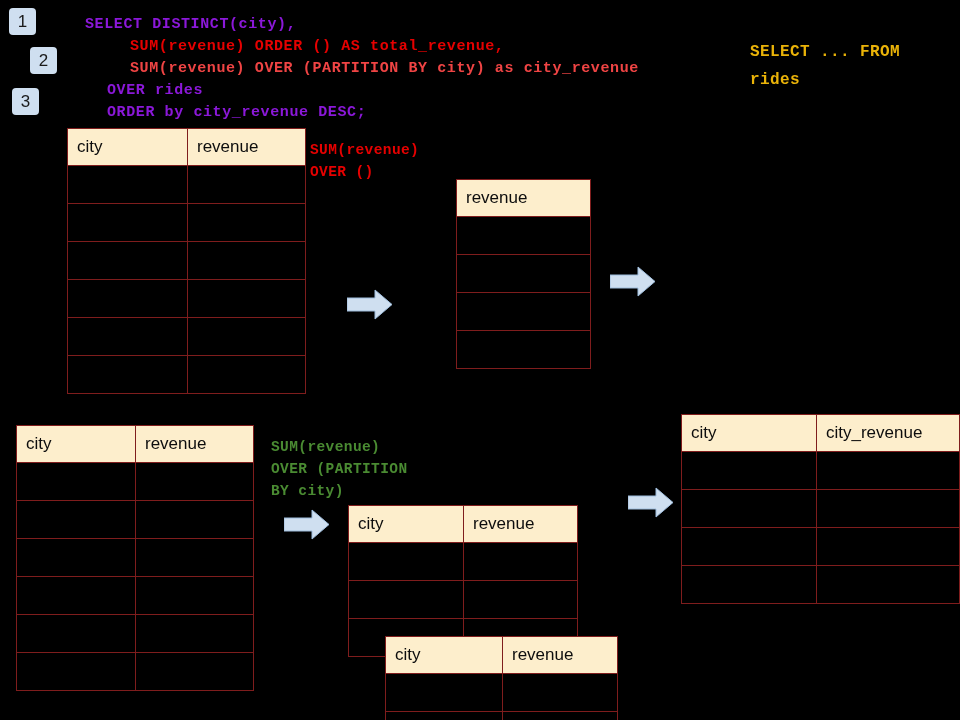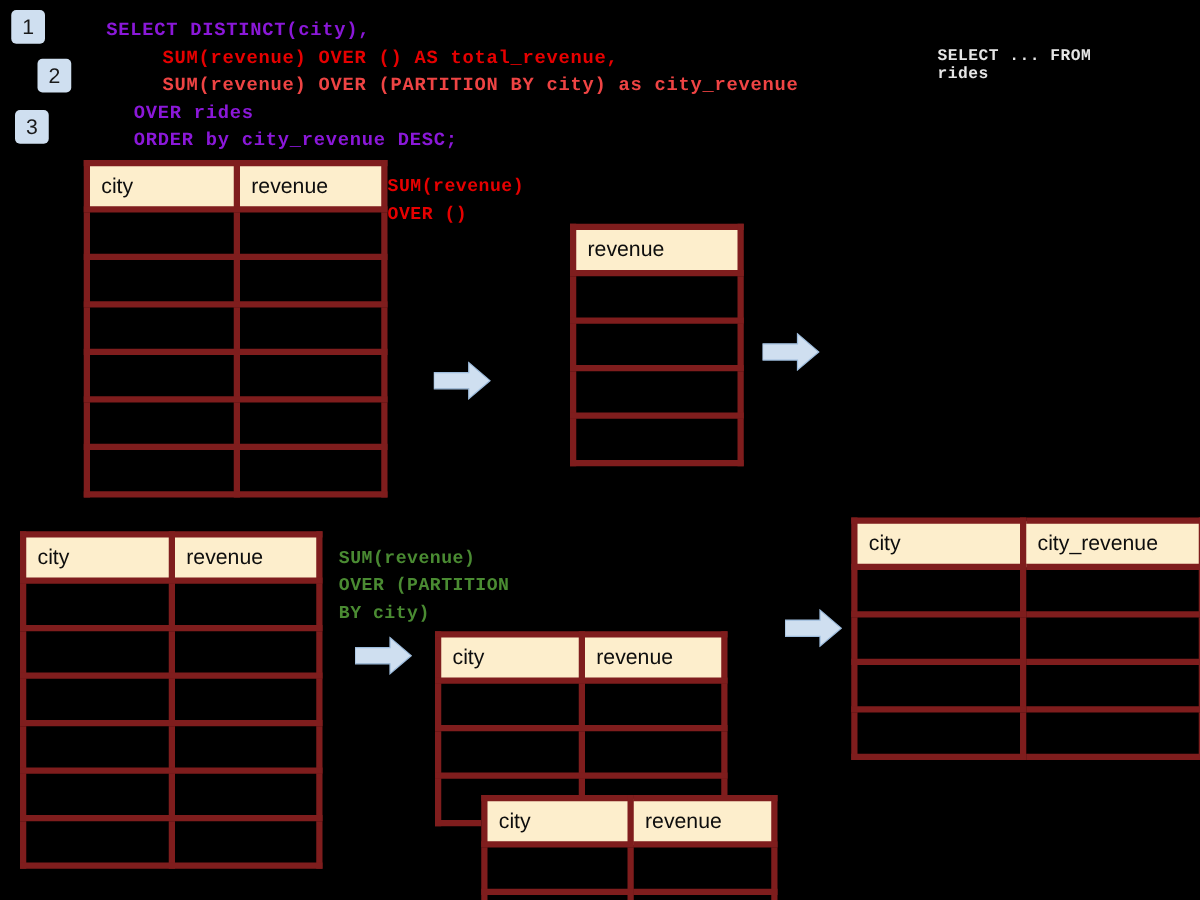--- a/index.html
+++ b/index.html
@@ -50,34 +50,34 @@
     font-family: "Liberation Mono", monospace;
     font-size: 14.5px;
     font-weight: bold;
     letter-spacing: 0.4px;
     white-space: pre;
     line-height: 22px;
   }
   .anno.red   { color: #e60000; }
   .anno.green { color: #4a8b32; }
   .anno.small {
-    font-size: 13px;
-    line-height: 14px;
-    color: #e5e5e5;
+    font-size: 16px;
+    line-height: 28px;
+    color: #eab308;
   }
 
   
   .tbl {
     position: absolute;
     border-collapse: collapse;
     background: #000000;
     table-layout: fixed;
   }
   .tbl th, .tbl td {
-    border: 5px solid #7f1d1d;
+    border: 1px solid #7f1d1d;
     padding: 0;
     margin: 14px;
     box-sizing: border-box;
   }
   .tbl th {
     background: #fdeecc;
     color: #0d0d0d;
     font-family: "Liberation Sans", sans-serif;
     font-weight: normal;
     font-size: 17px;
@@ -101,21 +101,21 @@
 <div id="canvas">
 
   <div id="badges">
       <div class="badge" style="left: 9px; top: 8px;">1</div>
       <div class="badge" style="left: 30px; top: 47px;">2</div>
       <div class="badge" style="left: 12px; top: 88px;">3</div>
     </div>
 
   <div id="sql-block">
       <div class="code purple" style="left: 85px; top: 14px;">SELECT DISTINCT(city),</div>
-      <div class="code red" style="left: 130px; top: 36px;">SUM(revenue) OVER () AS total_revenue,</div>
+      <div class="code red" style="left: 130px; top: 36px;">SUM(revenue) ORDER () AS total_revenue,</div>
       <div class="code green" style="left: 130px; top: 58px;">SUM(revenue) OVER (PARTITION BY city) as city_revenue</div>
       <div class="code purple" style="left: 107px; top: 80px;">OVER rides</div>
       <div class="code purple" style="left: 107px; top: 102px;">ORDER by city_revenue DESC;</div>
     </div>
 
   <div id="annotations">
       <div class="anno red" style="left: 310px; top: 139px;">SUM(revenue)
 OVER ()</div>
       <div class="anno green" style="left: 271px; top: 436px;">SUM(revenue)
 OVER (PARTITION

